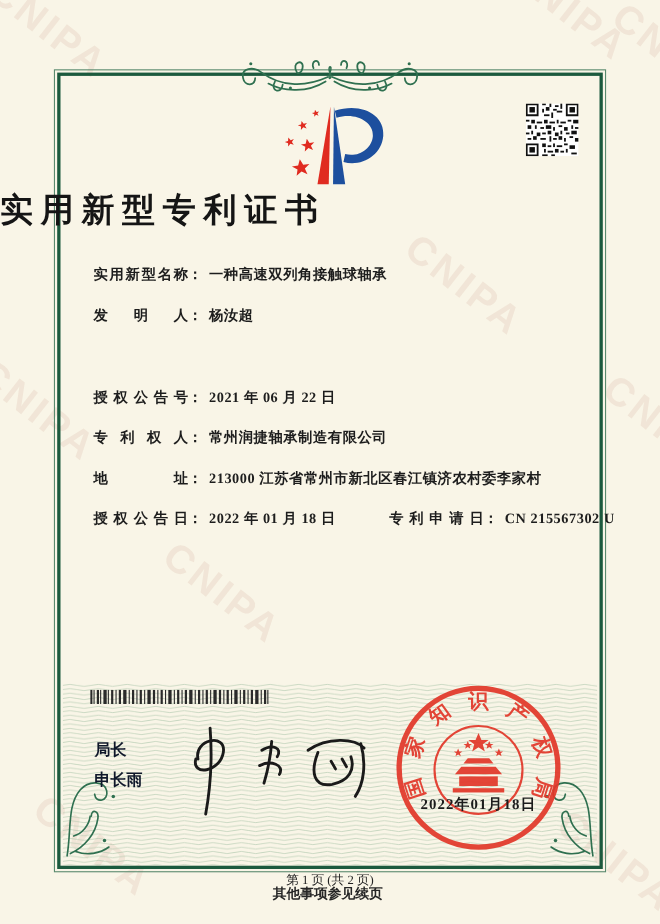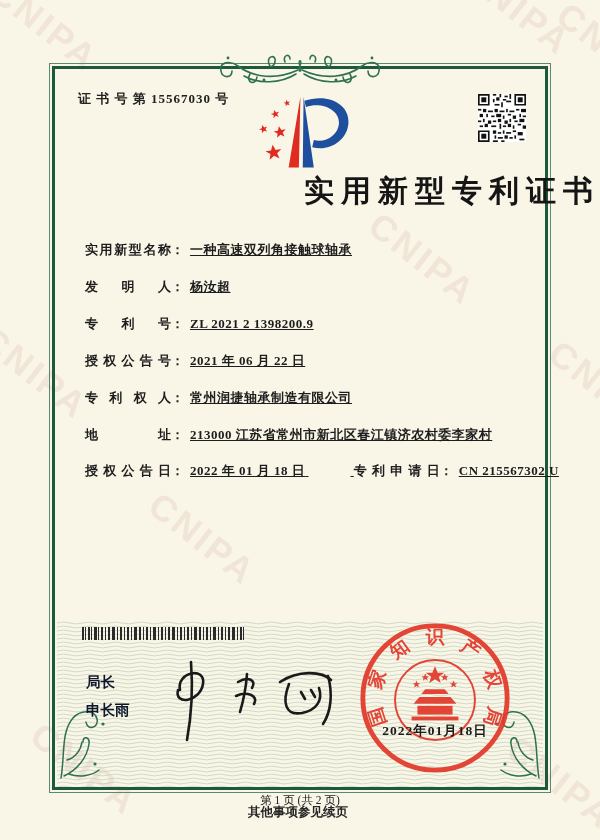--- a/index.html
+++ b/index.html
@@ -5,23 +5,23 @@
   html,body{margin:0;padding:0;}
   body{background:#efe9d8;font-family:"Liberation Serif","DejaVu Serif",serif;}
   #page{position:relative;width:600px;height:840px;margin:0 auto;background:#f9f5e7;overflow:hidden;}
   .wm{position:absolute;font-family:"Liberation Sans","DejaVu Sans",sans-serif;font-weight:bold;
       font-size:36px;letter-spacing:3px;color:rgba(197,150,128,0.16);transform:rotate(38deg);
       white-space:nowrap;pointer-events:none;}
   #frame{position:absolute;left:52px;top:66px;width:490px;height:718px;
       border:3px solid #1c5a3e;outline:1px solid #5a8a6e;outline-offset:2px;background:transparent;}
   .abs{position:absolute;}
   #cert-no{left:78px;top:90px;font-size:13px;letter-spacing:1px;color:#222;font-weight:bold;}
-  #title{left:0;top:171px;width:600px;text-align:right;font-size:30px;font-weight:bold;
+  #title{left:0;top:171px;width:600px;text-align:left;font-size:30px;font-weight:bold;
       letter-spacing:7px;color:#151515;}
-  .row{position:absolute;left:85px;height:17px;font-size:13px;font-weight:bold;color:#1d1d1d;white-space:nowrap;text-decoration:underline;}
+  .row{position:absolute;left:85px;height:17px;font-size:13px;font-weight:bold;color:#1d1d1d;white-space:nowrap;}
   .flabel{display:inline-block;width:86px;text-align:justify;text-align-last:justify;vertical-align:top;}
   .colon{display:inline-block;margin-right:6px;}
   .fvalue{letter-spacing:0.5px;}
   #body-text{left:78px;top:489px;width:447px;font-size:13px;line-height:21.5px;color:#2a2a2a;
       text-align:justify;}
   #body-text p{margin:0;text-indent:2em;}
   #director-block{left:86px;top:668px;font-family:"Liberation Sans","DejaVu Sans",sans-serif;
       font-size:14.5px;font-weight:bold;color:#0f172a;line-height:28px;}
   #seal-date{left:357px;top:722px;width:156px;text-align:center;font-size:13.5px;font-weight:bold;
       color:#1c1c1c;letter-spacing:1px;}
@@ -85,21 +85,20 @@
     <g transform="translate(58,0) scale(-1,1)" fill="none" stroke="#2f7050" stroke-width="1.5" stroke-linecap="round">
       <path d="M4,78 C8,54 4,32 16,18 C24,9 38,10 40,19 C42,28 30,31 29,22"></path>
       <path d="M7,76 C20,70 30,58 32,44 C33,37 26,35 26,42"></path>
       <path d="M10,60 C18,58 24,50 25,42"></path>
       <path d="M12,74 C22,78 34,76 42,70"></path>
       <circle cx="46" cy="24" r="1.6" fill="#2f7050" stroke="none"></circle>
       <circle cx="38" cy="64" r="1.6" fill="#2f7050" stroke="none"></circle>
     </g>
   </svg>
 
-  <div class="abs" id="cert-no">证 书 号 第 15567030 号</div>
 
   <svg class="abs" style="left:243px;top:90px" width="118" height="86" viewBox="0 0 150 100">
     <path d="M73,4 L58,94 L71,94 Z" fill="#e02b20"></path>
     <path d="M77,4 L76,94 L90,94 Z" fill="#1d4f9e"></path>
     <path d="M78,9 C108,-1 136,13 134,38 C132,61 108,74 88,68 L90,59 C105,63 121,53 122,38 C123,21 101,10 80,17 Z" fill="#1d4f9e"></path>
     <g fill="#e02b20">
       <path d="M0,-10 L2.9,-3.1 10,-3.1 4.2,1.2 6.2,8.1 0,4 -6.2,8.1 -4.2,1.2 -10,-3.1 -2.9,-3.1 Z" transform="translate(56,12) scale(0.42) rotate(-12)"></path>
       <path d="M0,-10 L2.9,-3.1 10,-3.1 4.2,1.2 6.2,8.1 0,4 -6.2,8.1 -4.2,1.2 -10,-3.1 -2.9,-3.1 Z" transform="translate(41,26) scale(0.55) rotate(-15)"></path>
       <path d="M0,-10 L2.9,-3.1 10,-3.1 4.2,1.2 6.2,8.1 0,4 -6.2,8.1 -4.2,1.2 -10,-3.1 -2.9,-3.1 Z" transform="translate(26,45) scale(0.55) rotate(-18)"></path>
       <path d="M0,-10 L2.9,-3.1 10,-3.1 4.2,1.2 6.2,8.1 0,4 -6.2,8.1 -4.2,1.2 -10,-3.1 -2.9,-3.1 Z" transform="translate(47,49) scale(0.78) rotate(-10)"></path>
@@ -180,23 +179,20 @@
   </svg>
 
   <div class="abs" id="title">实用新型专利证书</div>
 
   <div class="row" style="top:241px">
     <span class="flabel">实用新型名称</span><span class="colon">：</span><span class="fvalue">一种高速双列角接触球轴承</span>
   </div>
   <div class="row" style="top:278px">
     <span class="flabel">发明人</span><span class="colon">：</span><span class="fvalue">杨汝超</span>
   </div>
-  <div class="row" style="top:315px">
-    <span class="flabel">专利号</span><span class="colon">：</span><span class="fvalue">ZL 2021 2 1398200.9</span>
-  </div>
   <div class="row" style="top:352px">
     <span class="flabel">授权公告号</span><span class="colon">：</span><span class="fvalue">2021 年 06 月 22 日</span>
   </div>
   <div class="row" style="top:389px">
     <span class="flabel">专利权人</span><span class="colon">：</span><span class="fvalue">常州润捷轴承制造有限公司</span>
   </div>
   <div class="row" style="top:426px">
     <span class="flabel">地址</span><span class="colon">：</span><span class="fvalue">213000 江苏省常州市新北区春江镇济农村委李家村</span>
   </div>
   <div class="row" style="top:462px">

